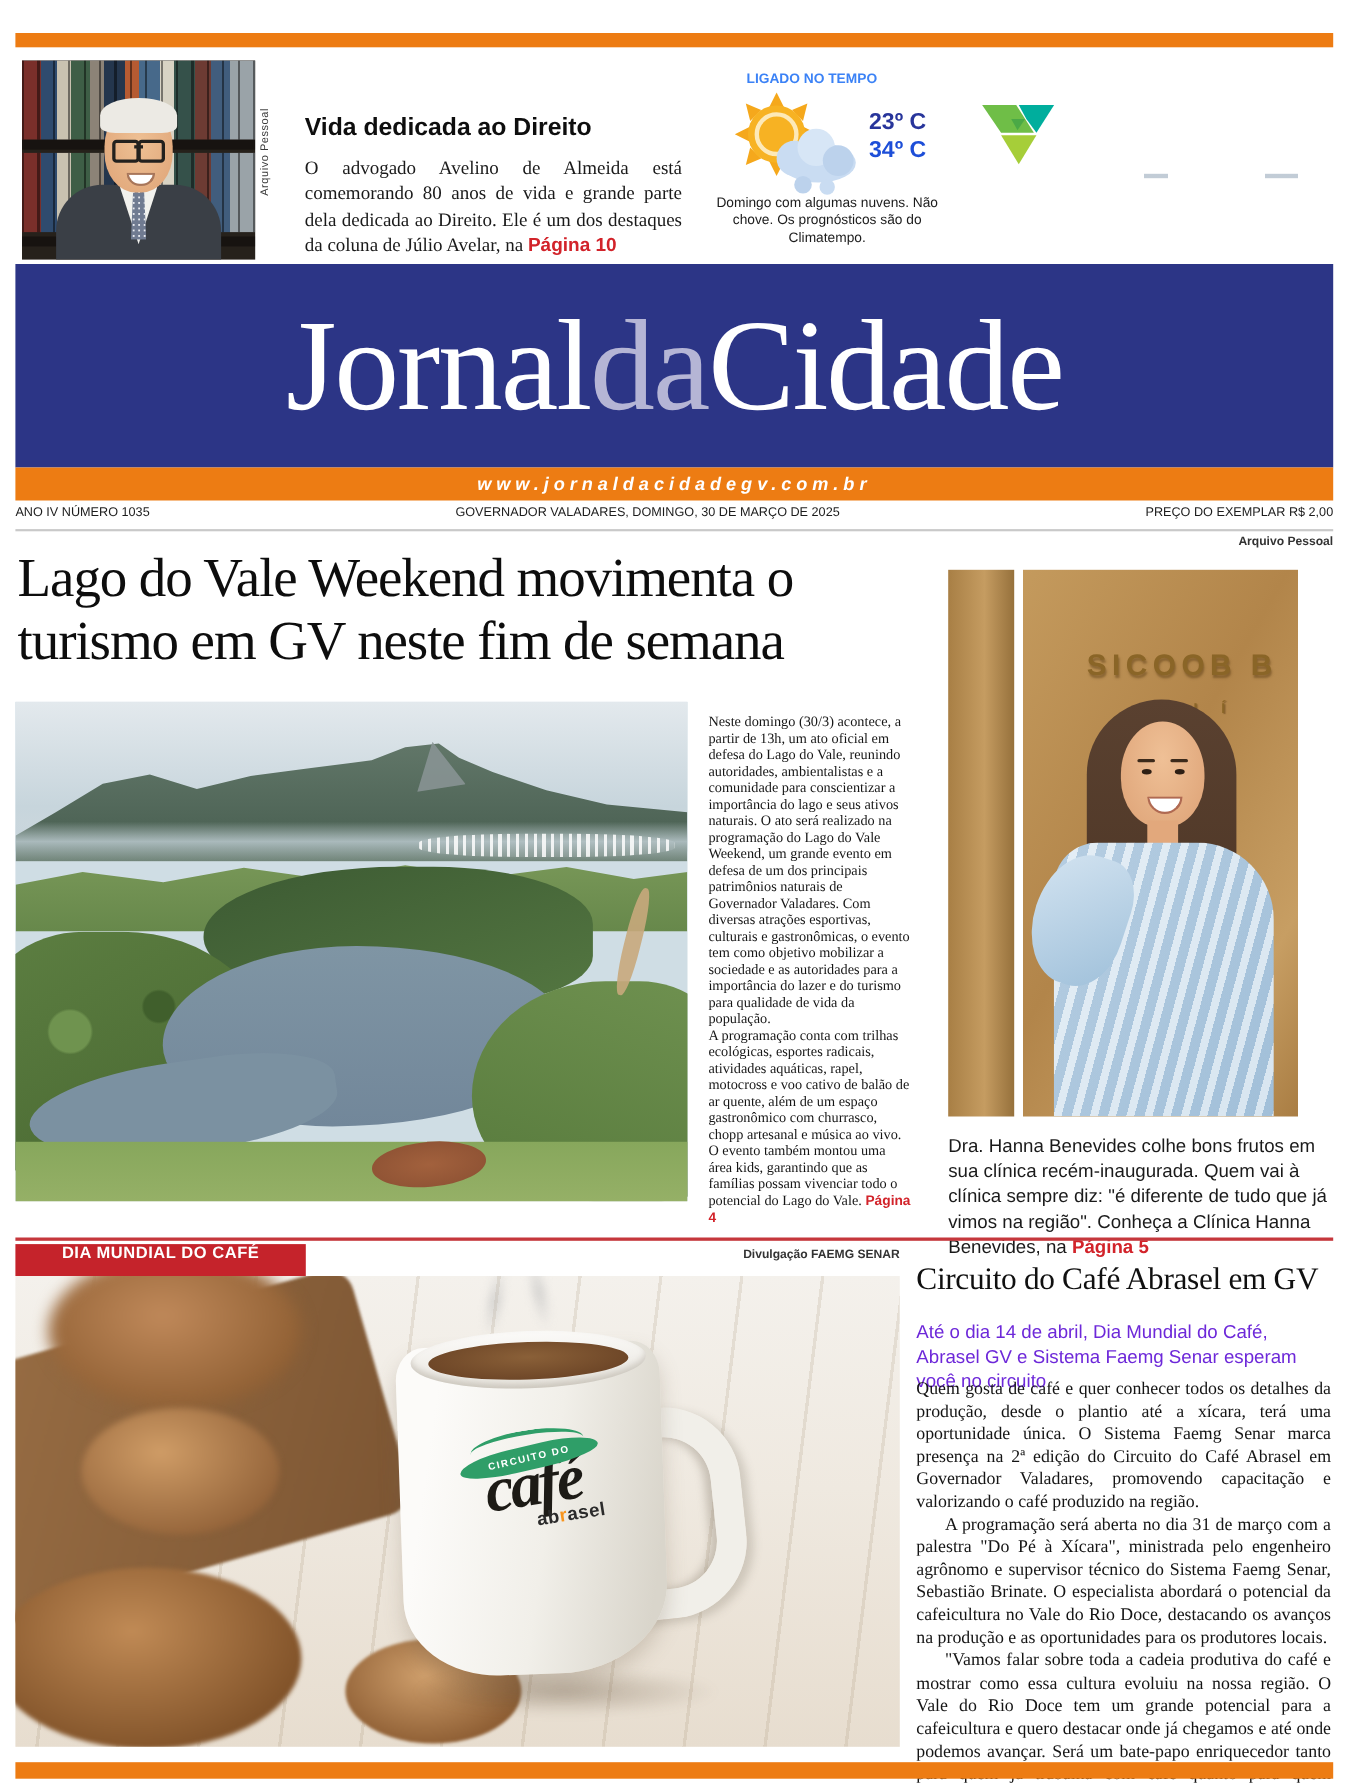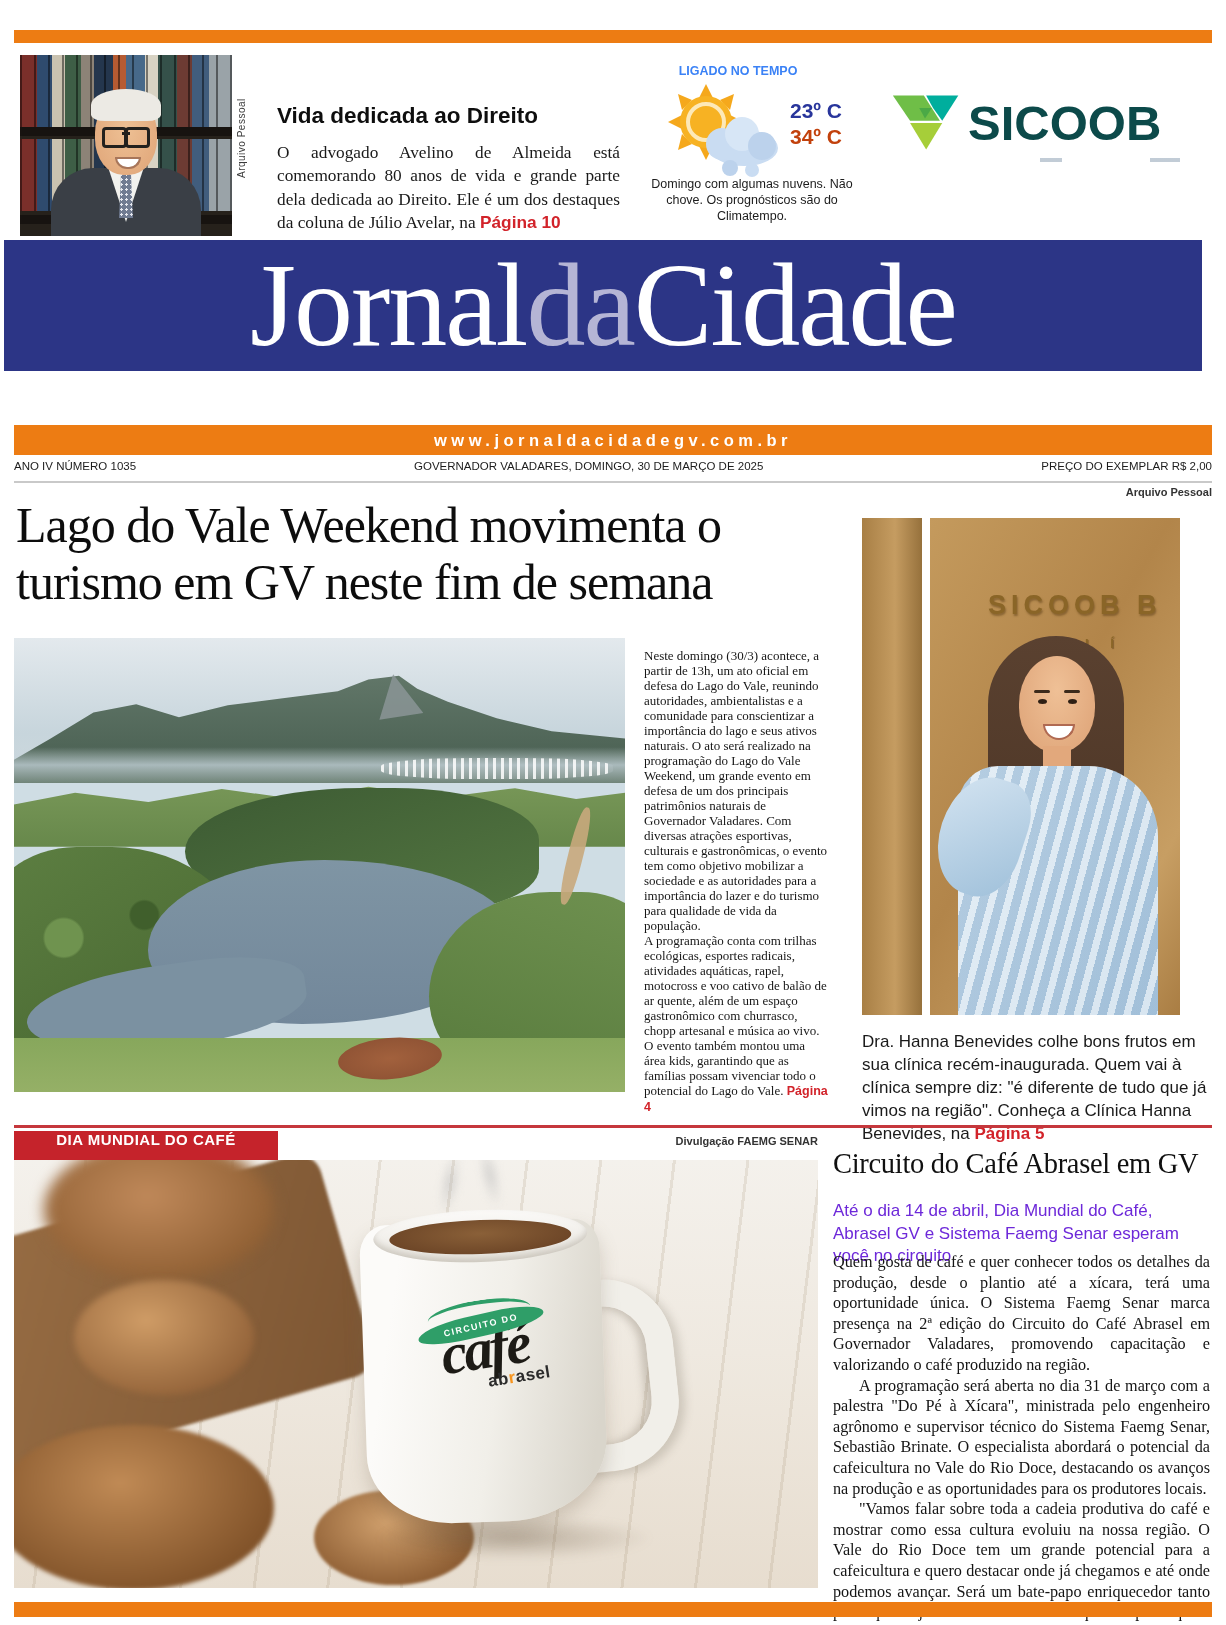--- a/index.html
+++ b/index.html
@@ -31,35 +31,35 @@
   .vert-credit{left:236px;top:58px;height:120px;writing-mode:vertical-rl;transform:rotate(180deg);font-size:10px;color:#3a3a3a;letter-spacing:.5px;}
   .teaser-title{left:277px;top:103px;width:360px;font-size:22.5px;font-weight:700;color:#0e0e0e;}
   .teaser-body{left:277px;top:141px;width:343px;font-family:"Liberation Serif",serif;font-size:17.3px;line-height:23.4px;text-align:justify;color:#1a1a1a;}
   .plink{color:#d2232a;font-family:"Liberation Sans",sans-serif;font-weight:700;}
 
   
   .weather-label{left:648px;top:64px;width:180px;text-align:center;font-size:12.5px;font-weight:700;color:#3b82f6;}
   .weather-icon{left:656px;top:82px;}
   .weather-temps{left:790px;top:98px;font-size:21px;font-weight:700;line-height:26px;}
   .temp-low{color:#28359b;}
-  .temp-high{color:#c2410c;}
+  .temp-high{color:#1d4ed8;}
   .weather-desc{left:646px;top:176px;width:212px;text-align:center;font-size:12.5px;line-height:16px;color:#1c1c1c;}
 
   
   .sicoob{left:888px;top:92px;display:flex;align-items:center;}
   .sicoob-word{font-size:49px;font-weight:800;color:#0c4a4a;letter-spacing:0px;margin-left:6px;font-family:"Liberation Sans",sans-serif;}
   .sicoob-dashes{left:1040px;top:158px;width:150px;height:4px;
     background:linear-gradient(90deg,#9ab 0 22px,transparent 22px 110px,#9ab 110px 140px,transparent 140px);opacity:.6;}
 
   
-  .masthead{left:4px;top:240px;width:1198px;height:131px;background:#2c3586;display:flex;align-items:center;justify-content:center;}
+  .masthead{left:14px;top:240px;width:1198px;height:185px;background:#2c3586;display:flex;align-items:center;justify-content:center;}
   .masthead-title{font-family:"Liberation Serif",serif;font-size:118px;color:#fff;letter-spacing:-2px;line-height:1;}
   .masthead-title .mid{color:#b5b5d5;}
   .webbar{left:14px;top:425px;width:1198px;height:30px;background:#ed7c13;display:flex;align-items:center;justify-content:center;}
-  .webbar span{color:#fff;font-weight:700;font-size:16.5px;letter-spacing:4.5px;}
+  .webbar span{color:#fff;font-weight:700;font-size:16.5px;letter-spacing:4.5px;font-style:italic;}
   .folio{left:14px;top:460px;width:1198px;display:flex;justify-content:space-between;font-size:11.5px;color:#1c1c1c;}
   .folio div{white-space:nowrap;}
   .folio-rule{left:14px;top:481px;width:1198px;height:2px;background:#c9c9c9;}
   .lead-credit{left:14px;top:486px;width:1198px;text-align:right;font-size:11px;font-weight:700;color:#333;}
 
   
   .lead-headline{left:16px;top:497px;width:850px;font-family:"Liberation Serif",serif;font-size:50px;line-height:57px;letter-spacing:-1px;color:#0d0d0d;}
   .lead-photo{left:14px;top:638px;width:611px;height:454px;overflow:hidden;background:#cfdde4;}
   .ls-sky{position:absolute;left:0;top:0;width:100%;height:30%;background:linear-gradient(180deg,#e3e9ed,#c7d5dc 70%,#cdd8dd);}
   .ls-range{position:absolute;left:0;top:6%;width:100%;height:26%;background:linear-gradient(180deg,#64796b,#4f6557 70%,#5d7261);
@@ -195,21 +195,20 @@
 </div>
 <div class="abs weather-desc">Domingo com algumas nuvens. Não chove. Os prognósticos são do Climatempo.</div>
 
 <div class="abs sicoob">
   <svg width="74" height="62" viewBox="0 0 64 54">
     <polygon points="4,3 31,3 45,25 19,25" fill="#6fbe47"></polygon>
     <polygon points="33,3 61,3 47,25 39,14" fill="#00ae9d"></polygon>
     <polygon points="19,27 47,27 33,50" fill="#a6ce39"></polygon>
     <polygon points="27,14 38,14 32,23" fill="#4ba946"></polygon>
   </svg>
-  <span class="sicoob-word">SICOOB</span>
 </div>
 <div class="abs sicoob-dashes"></div>
 
 <div class="abs masthead">
   <div class="masthead-title"><span>Jornal</span><span class="mid">da</span><span>Cidade</span></div>
 </div>
 <div class="abs webbar">
   <span>www.jornaldacidadegv.com.br</span>
 </div>
 <div class="abs folio">

